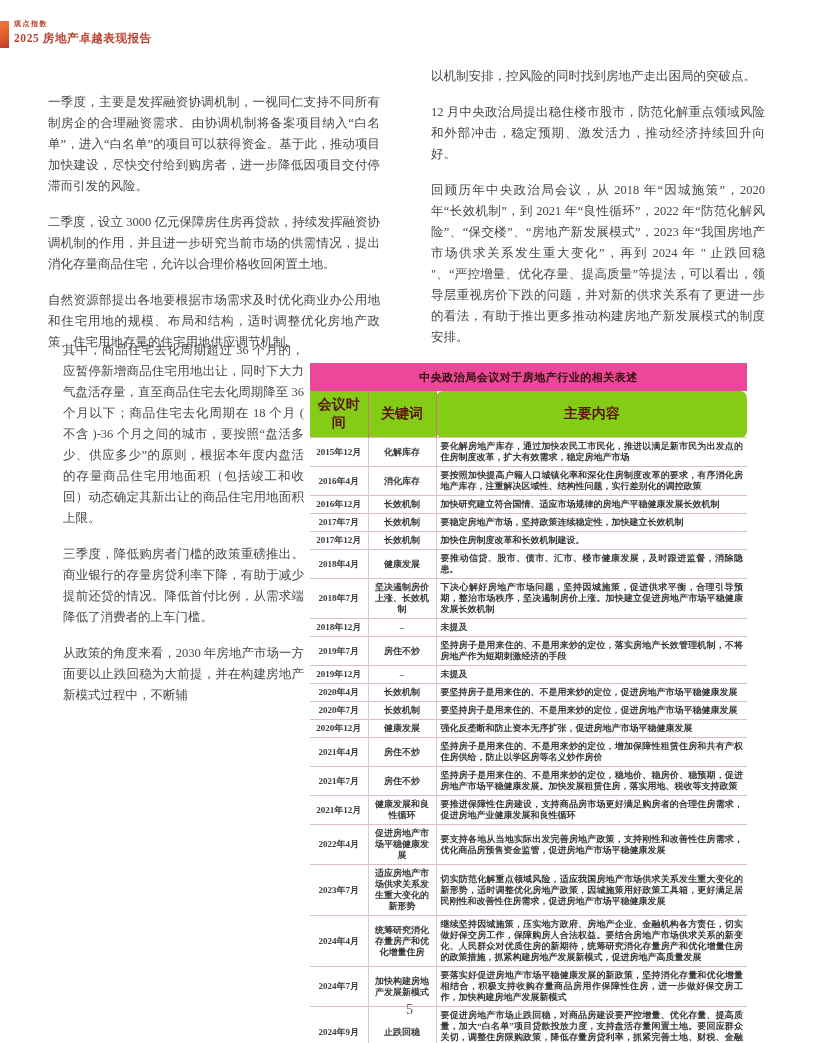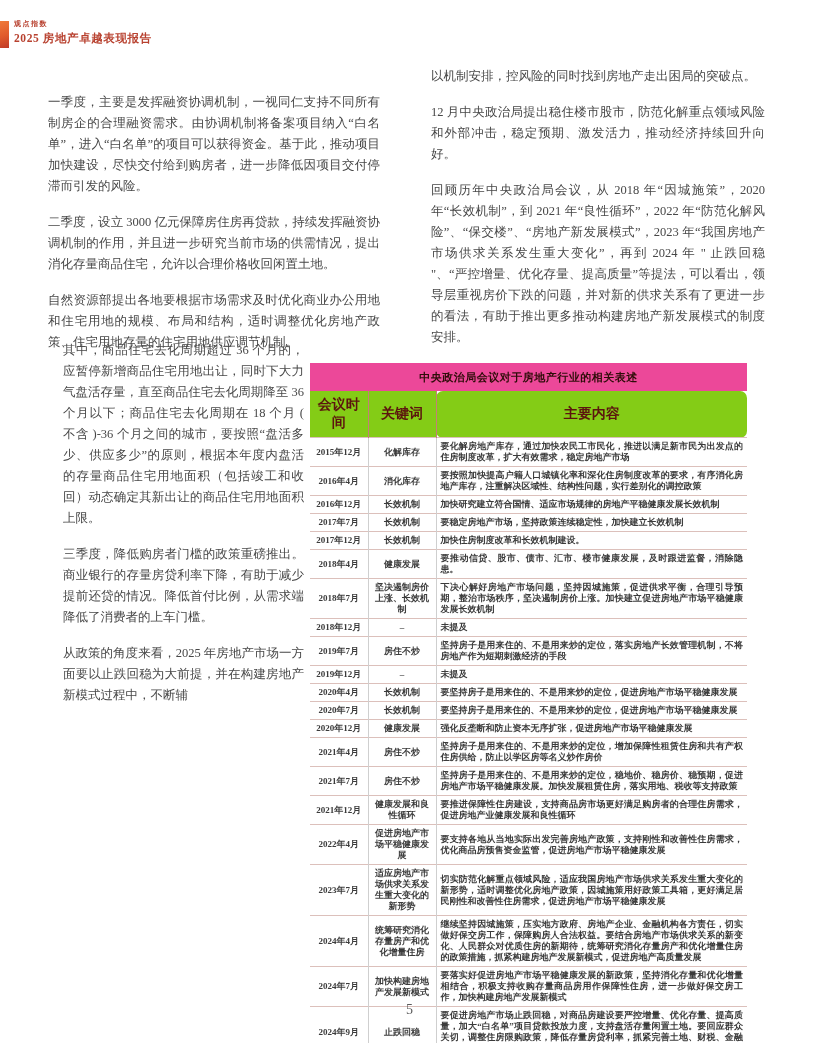--- a/index.html
+++ b/index.html
@@ -68,21 +68,21 @@
 
   <div class="col col-left-wide">
     <p class="body-text">一季度，主要是发挥融资协调机制，一视同仁支持不同所有制房企的合理融资需求。由协调机制将备案项目纳入“白名单”，进入“白名单”的项目可以获得资金。基于此，推动项目加快建设，尽快交付给到购房者，进一步降低因项目交付停滞而引发的风险。</p>
     <p class="body-text">二季度，设立 3000 亿元保障房住房再贷款，持续发挥融资协调机制的作用，并且进一步研究当前市场的供需情况，提出消化存量商品住宅，允许以合理价格收回闲置土地。</p>
     <p class="body-text">自然资源部提出各地要根据市场需求及时优化商业办公用地和住宅用地的规模、布局和结构，适时调整优化房地产政策、住宅用地存量的住宅用地供应调节机制。</p>
   </div>
 
   <div class="col col-left-narrow">
     <p class="body-text">其中，商品住宅去化周期超过 36 个月的，应暂停新增商品住宅用地出让，同时下大力气盘活存量，直至商品住宅去化周期降至 36 个月以下；商品住宅去化周期在 18 个月 ( 不含 )-36 个月之间的城市，要按照“盘活多少、供应多少”的原则，根据本年度内盘活的存量商品住宅用地面积（包括竣工和收回）动态确定其新出让的商品住宅用地面积上限。</p>
     <p class="body-text">三季度，降低购房者门槛的政策重磅推出。商业银行的存量房贷利率下降，有助于减少提前还贷的情况。降低首付比例，从需求端降低了消费者的上车门槛。</p>
-    <p class="body-text">从政策的角度来看，2025 年房地产市场一方面要以止跌回稳为大前提，并在构建房地产新模式过程中，不断辅</p>
+    <p class="body-text">从政策的角度来看，2030 年房地产市场一方面要以止跌回稳为大前提，并在构建房地产新模式过程中，不断辅</p>
   </div>
 
   <div class="col col-right">
     <p class="body-text">以机制安排，控风险的同时找到房地产走出困局的突破点。</p>
     <p class="body-text">12 月中央政治局提出稳住楼市股市，防范化解重点领域风险和外部冲击，稳定预期、激发活力，推动经济持续回升向好。</p>
     <p class="body-text">回顾历年中央政治局会议，从 2018 年“因城施策”，2020 年“长效机制”，到 2021 年“良性循环”，2022 年“防范化解风险”、“保交楼”、“房地产新发展模式”，2023 年“我国房地产市场供求关系发生重大变化”，再到 2024 年 " 止跌回稳 "、“严控增量、优化存量、提高质量”等提法，可以看出，领导层重视房价下跌的问题，并对新的供求关系有了更进一步的看法，有助于推出更多推动构建房地产新发展模式的制度安排。</p>
   </div>
 
   <div class="table-block">
     <div class="tbl-title">中央政治局会议对于房地产行业的相关表述</div>

